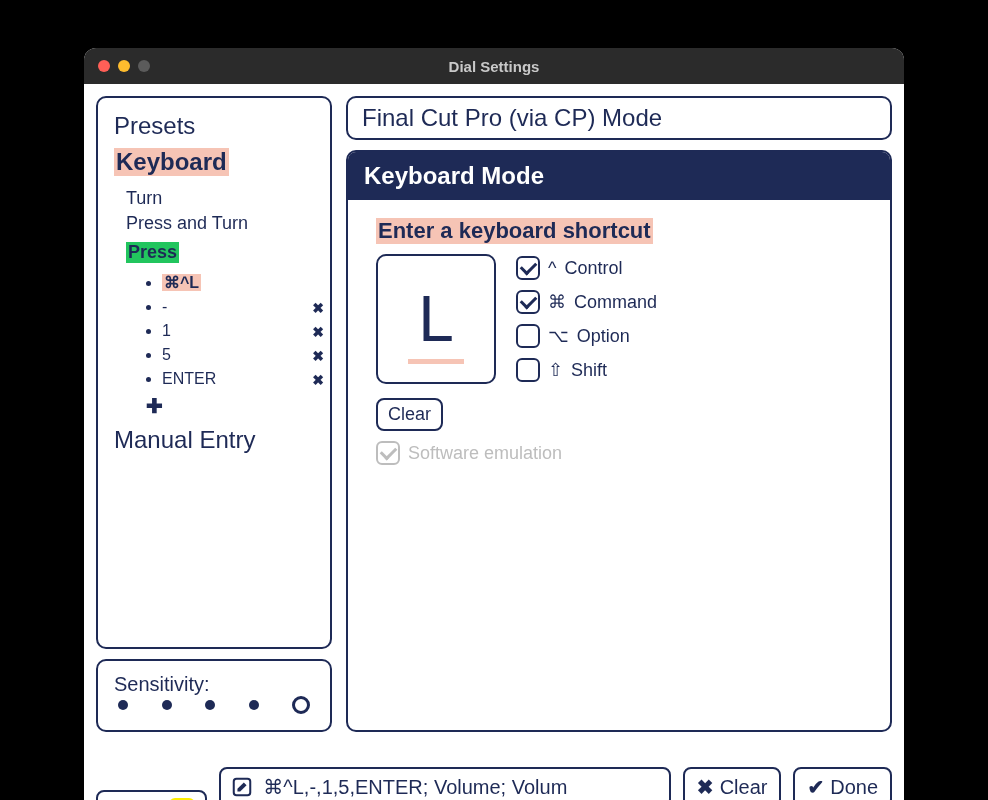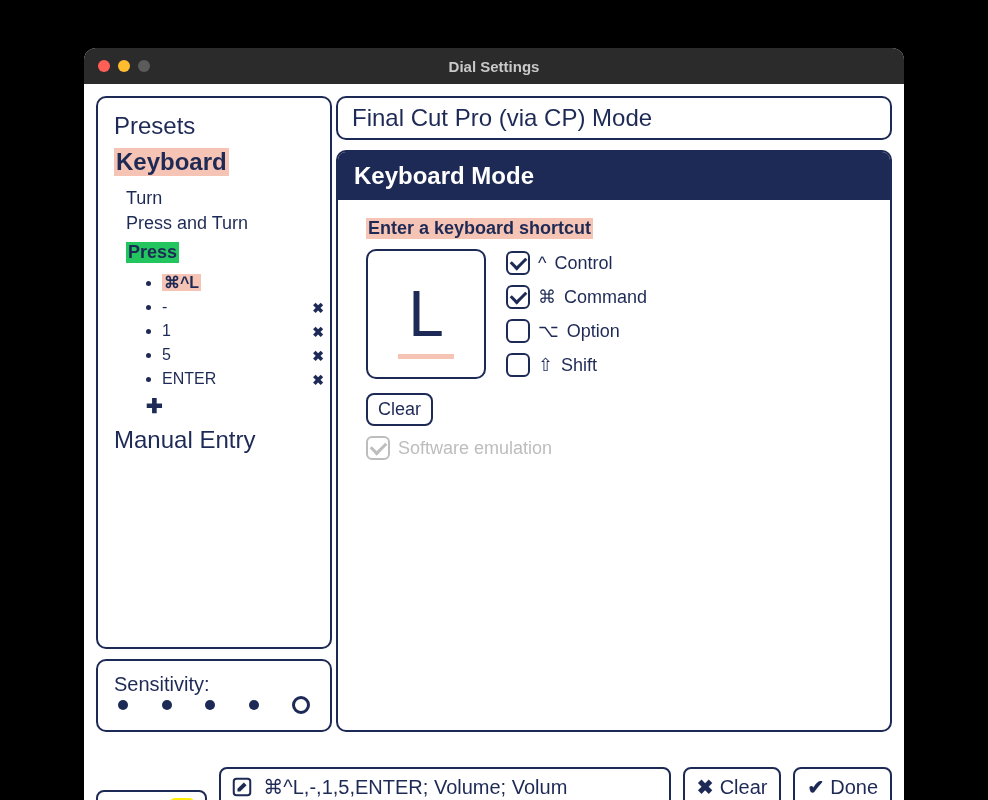--- a/index.html
+++ b/index.html
@@ -41,21 +41,21 @@
     position: absolute; left: 0; right: 0; text-align: center;
     color: #c9c9c9; font-size: 15px; font-weight: 600;
   }
   .content {
     flex: 1;
     padding: 12px;
     display: flex;
     flex-direction: column;
     gap: 10px;
   }
-  .main-row { display: flex; gap: 4px; flex: 1; }
+  .main-row { display: flex; gap: 14px; flex: 1; }
   .left-col { width: 236px; display: flex; flex-direction: column; gap: 10px; }
   .right-col { flex: 1; display: flex; flex-direction: column; gap: 10px; }
   .panel {
     border: 2.5px solid #1e2a56;
     border-radius: 10px;
     padding: 10px 14px;
   }
   .sidebar-panel { flex: 1; padding: 14px 16px; }
   .sidebar h1 { font-size: 24px; font-weight: 500; margin-bottom: 8px; }
   .sidebar h1.hl { display: inline-block; background: #f6c4b5; font-weight: 700; padding: 0 2px; }
@@ -79,21 +79,21 @@
     padding: 6px 14px; font-size: 24px; font-weight: 500;
   }
   .kb-panel { flex: 1; padding: 0; overflow: hidden; }
   .kb-header {
     background: #1e2a56; color: #fff; font-size: 24px; font-weight: 700;
     padding: 10px 16px;
   }
   .kb-body { padding: 18px 28px; }
   .kb-title {
     display: inline-block; background: #f6c4b5; font-weight: 700;
-    font-size: 18px; padding: 0 2px; margin-bottom: 10px;
+    font-size: 22px; padding: 0 2px; margin-bottom: 10px;
   }
   .kb-row { display: flex; gap: 20px; align-items: flex-start; }
   .key-box {
     width: 120px; height: 130px; border: 2.5px solid #1e2a56; border-radius: 10px;
     display: flex; align-items: center; justify-content: center; position: relative;
   }
   .key-letter { font-size: 64px; font-weight: 500; }
   .key-underline {
     position: absolute; bottom: 18px; left: 30px; right: 30px;
     height: 5px; background: #f6c4b5;

